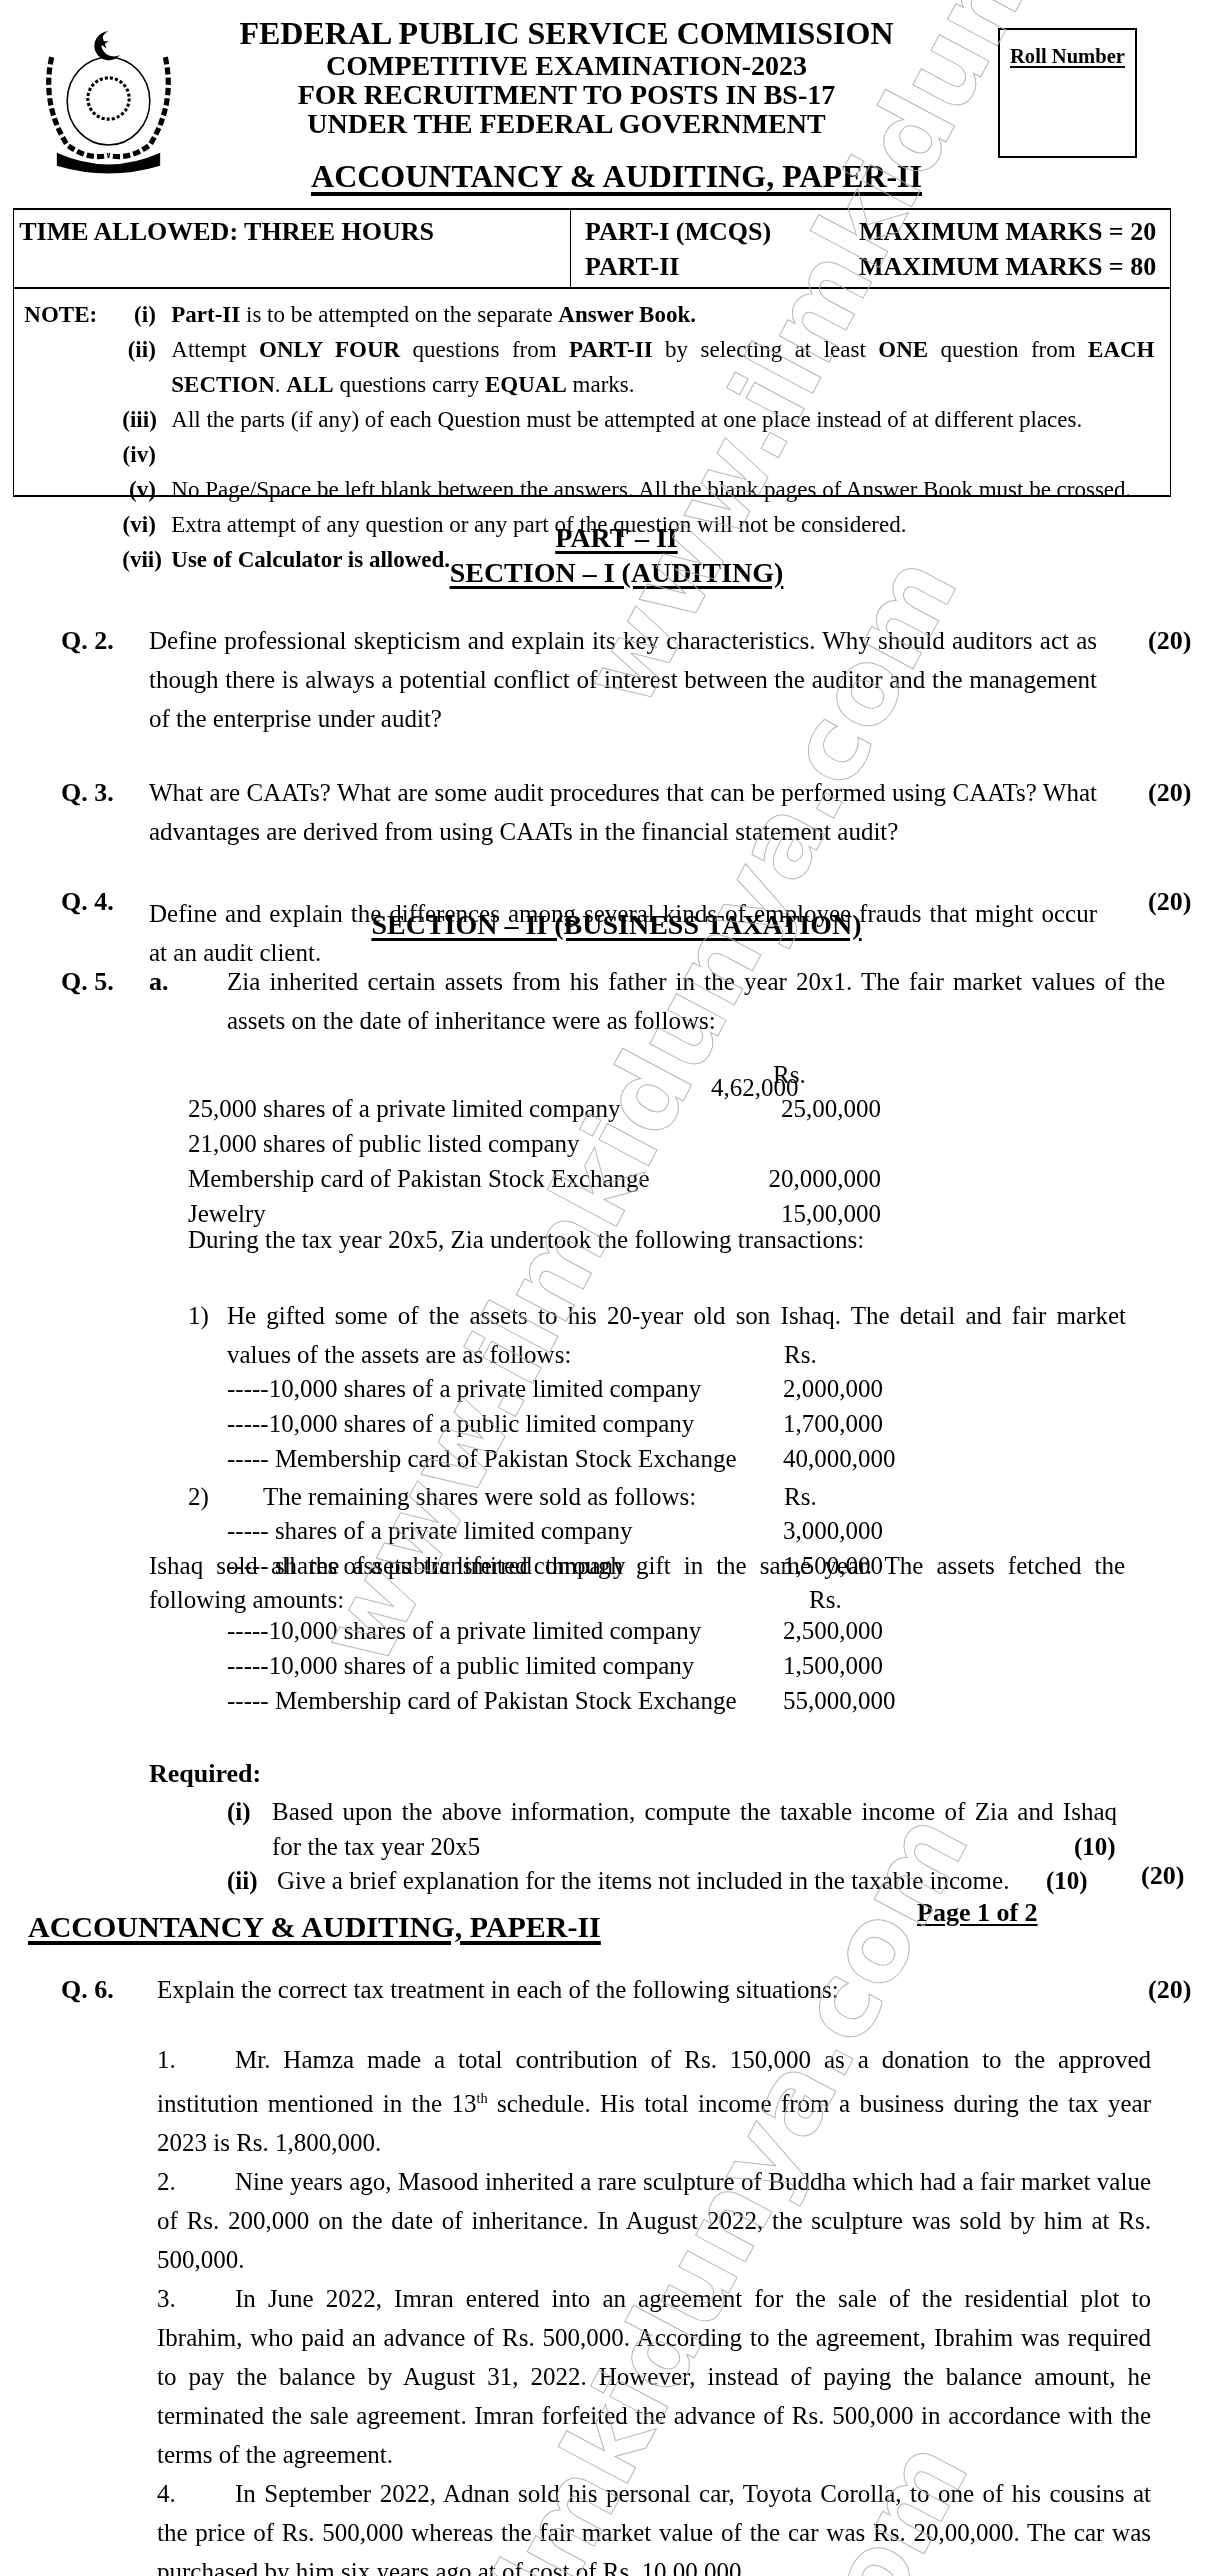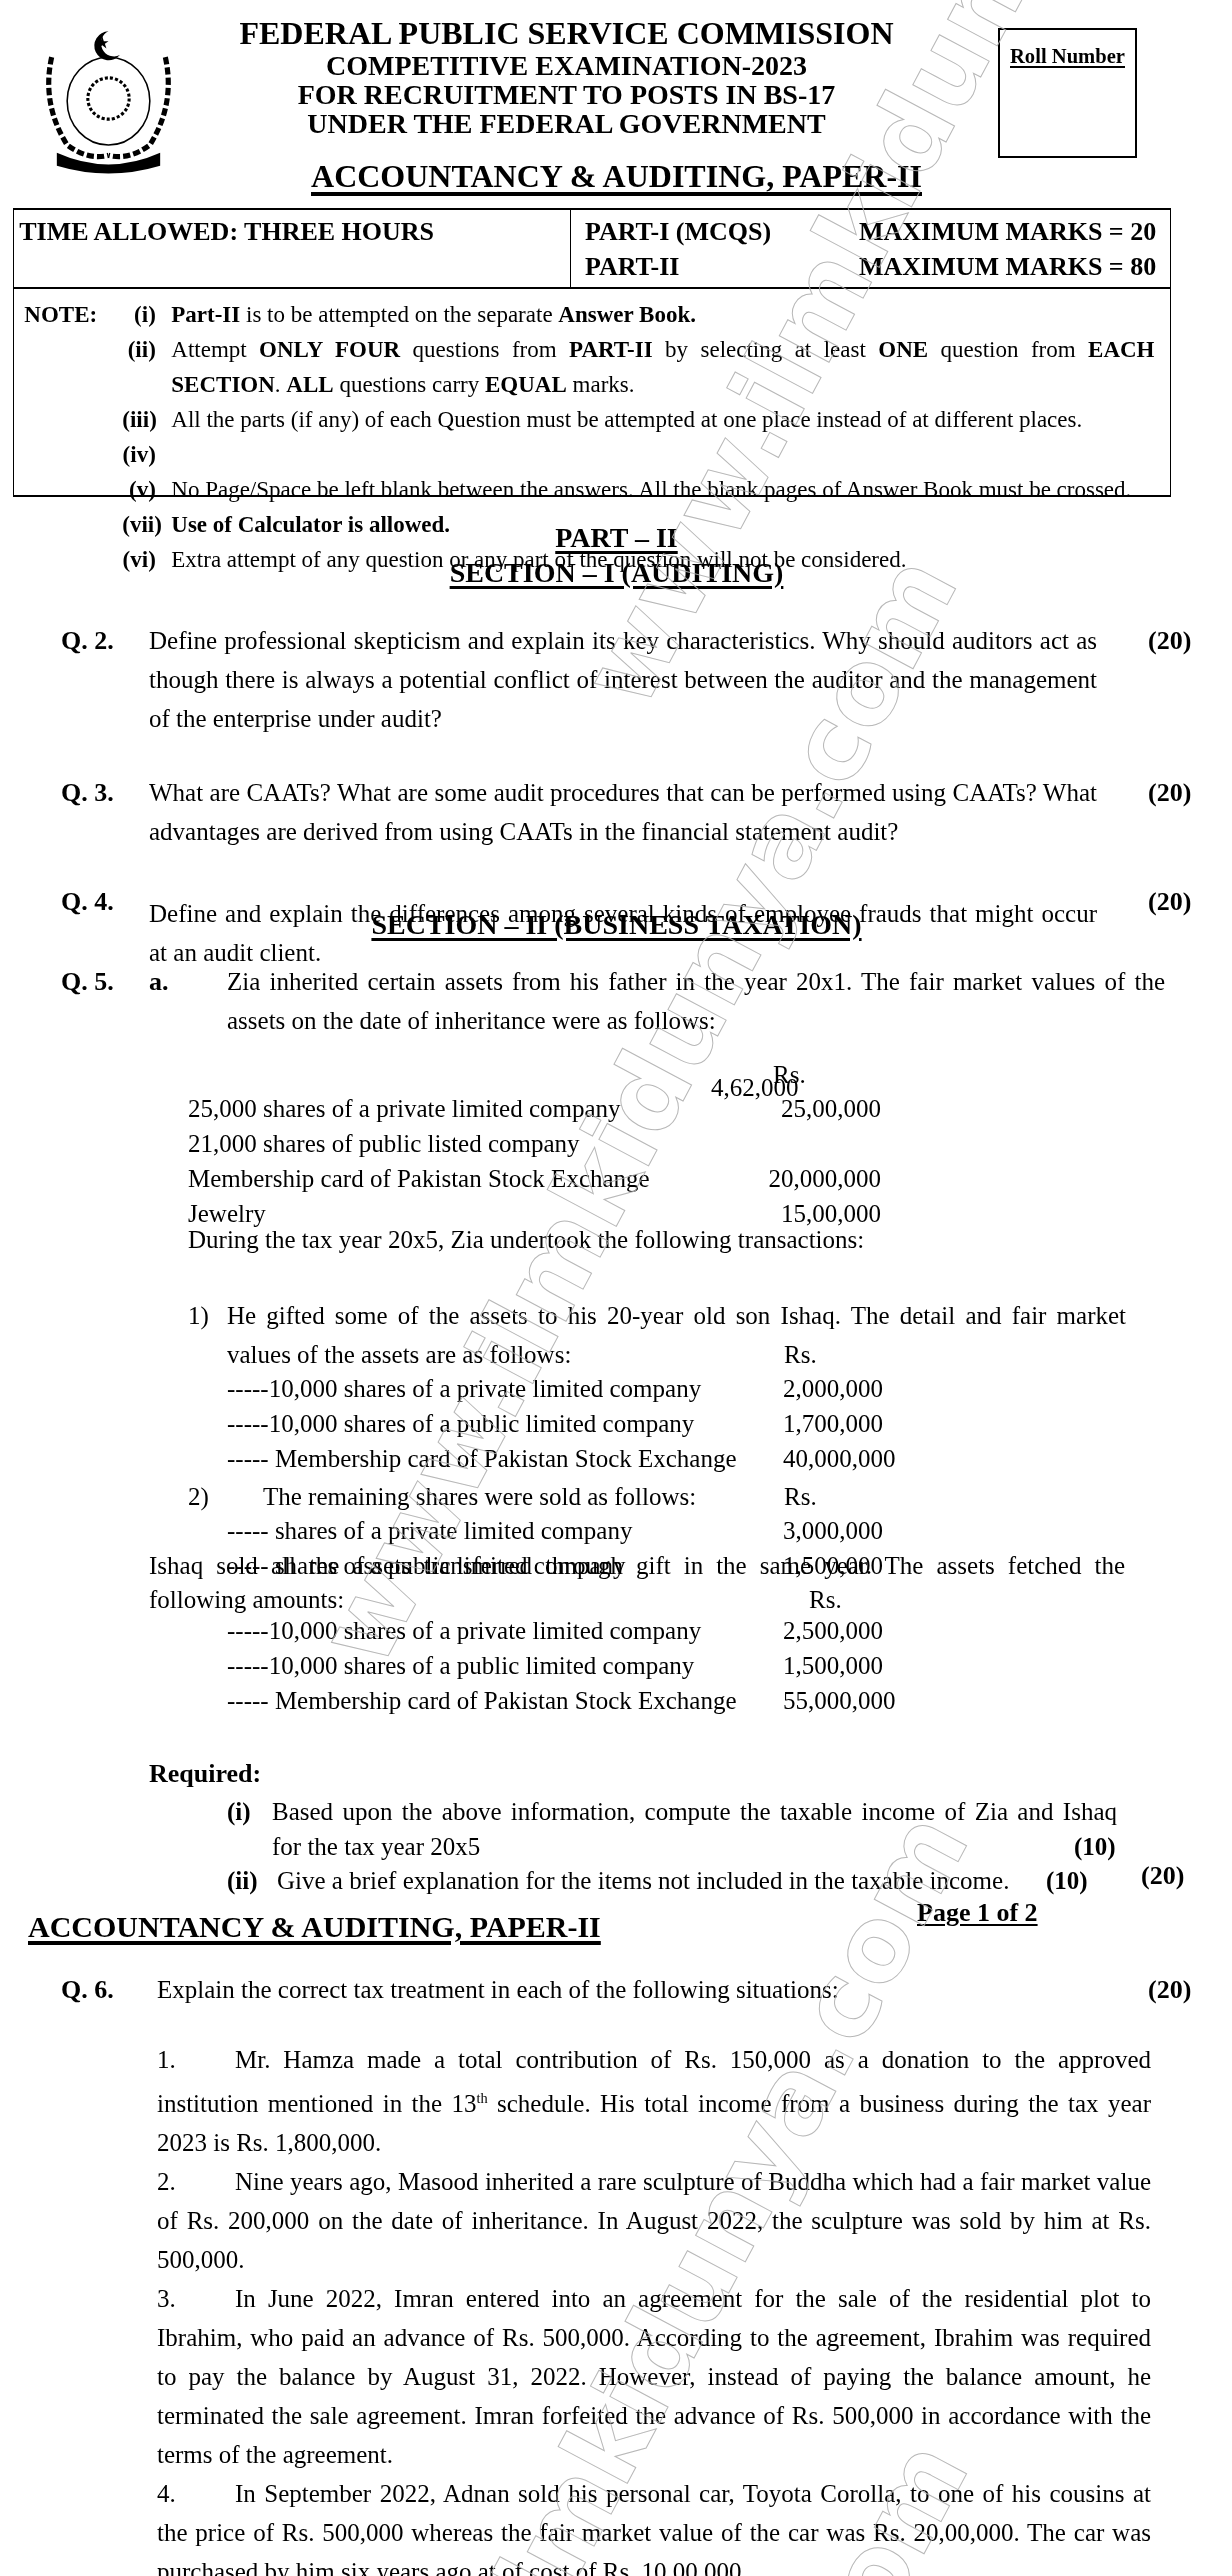--- a/index.html
+++ b/index.html
@@ -114,27 +114,27 @@
         <div class="note-head"></div>
         <div class="note-num">(iv)</div>
       </div>
       <div class="note-row">
         <div class="note-head"></div>
         <div class="note-num">(v)</div>
         <div class="note-text"><span>No Page/Space be left blank between the answers. All the blank pages of Answer Book must be crossed.</span></div>
       </div>
       <div class="note-row">
         <div class="note-head"></div>
+        <div class="note-num">(vi)</div>
+        <div class="note-text"><span>Extra attempt of any question or any part of the question will not be considered.</span></div>
+      </div>
+      <div class="note-row">
+        <div class="note-head"></div>
         <div class="note-num">(vii)</div>
         <div class="note-text"><span class="b">Use of Calculator is allowed.</span></div>
-      </div>
-      <div class="note-row">
-        <div class="note-head"></div>
-        <div class="note-num">(vi)</div>
-        <div class="note-text"><span>Extra attempt of any question or any part of the question will not be considered.</span></div>
       </div>
     </div>
 </div>
 
 <div class="section-heading" style="top:520px;">
   <span>PART – II</span>
 </div>
 <div class="section-heading" style="top:555px;font-family:Liberation Serif, serif;">
   <span>SECTION – I (AUDITING)</span>
 </div>

